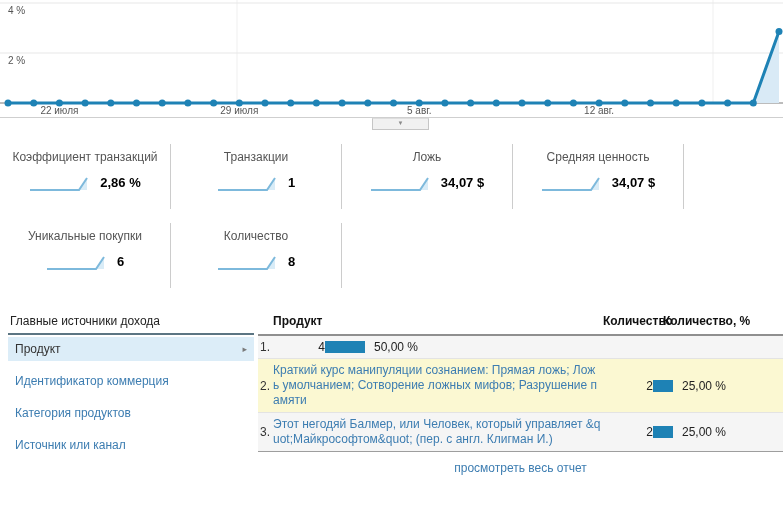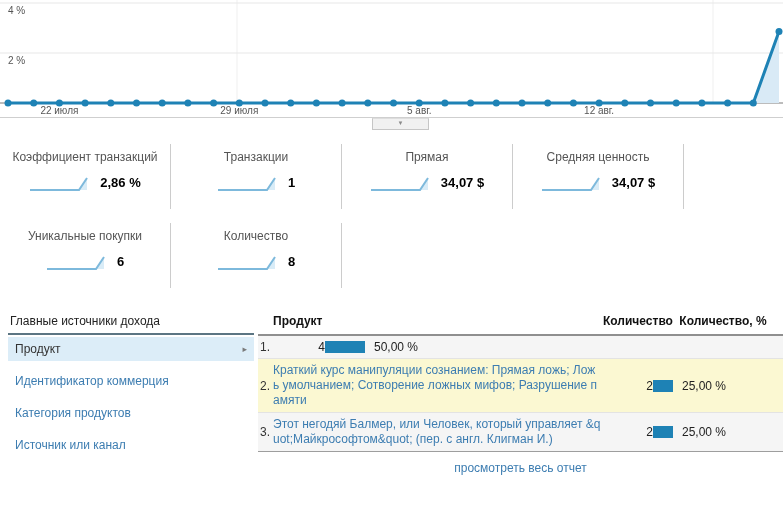--- a/index.html
+++ b/index.html
@@ -40,21 +40,21 @@
   }
   .sidebar-item.selected{background:#dcedf8;color:#333;margin-top:2px;}
   .sidebar-arrow{color:#7a7a7a;font-size:9px;}
   .table-area{flex:1;margin-left:4px;min-width:0;}
   .t-header{
     display:flex;font-size:12px;font-weight:bold;color:#111;
     padding:4px 0 6px;border-bottom:2px solid #8f8f8f;
   }
   .th-product{width:345px;box-sizing:border-box;padding-left:15px;}
   .th-qty{width:52px;text-align:right;}
-  .th-pct{flex:1;padding-left:8px;text-align:center;}
+  .th-pct{flex:1;padding-left:8px;}
   .t-body{border-bottom:1px solid #9e9e9e;}
   .t-row{display:flex;align-items:center;font-size:12px;padding:4px 0;}
   .t-row + .t-row{border-top:1px solid #e3e3e3;}
   .t-row.gray{background:#f5f5f5;}
   .t-row.yellow{background:#fbf8d2;}
   .cell-num{width:15px;flex:0 0 15px;color:#333;padding-left:2px;box-sizing:border-box;}
   .cell-product{
     width:328px;flex:0 0 328px;color:#3d7db1;line-height:15px;
     word-break:break-all;cursor:pointer;
   }
@@ -141,21 +141,21 @@
         <span class="spark">
             <svg width="62" height="18" viewBox="0 0 62 18">
               <polygon points="50,15 58,3 58,15" fill="#d9ecf7"></polygon>
               <polyline points="1,15 50,15 58,3" fill="none" stroke="#7db9dc" stroke-width="2"></polyline>
             </svg>
           </span>
         <span class="metric-value">1</span>
       </div>
     </div>
     <div class="metric-box">
-      <div class="metric-label">Прямая</div>
+      <div class="metric-label">Ложь</div>
       <div class="metric-value-row">
         <span class="spark">
             <svg width="62" height="18" viewBox="0 0 62 18">
               <polygon points="50,15 58,3 58,15" fill="#d9ecf7"></polygon>
               <polyline points="1,15 50,15 58,3" fill="none" stroke="#7db9dc" stroke-width="2"></polyline>
             </svg>
           </span>
         <span class="metric-value">34,07 $</span>
       </div>
     </div>

